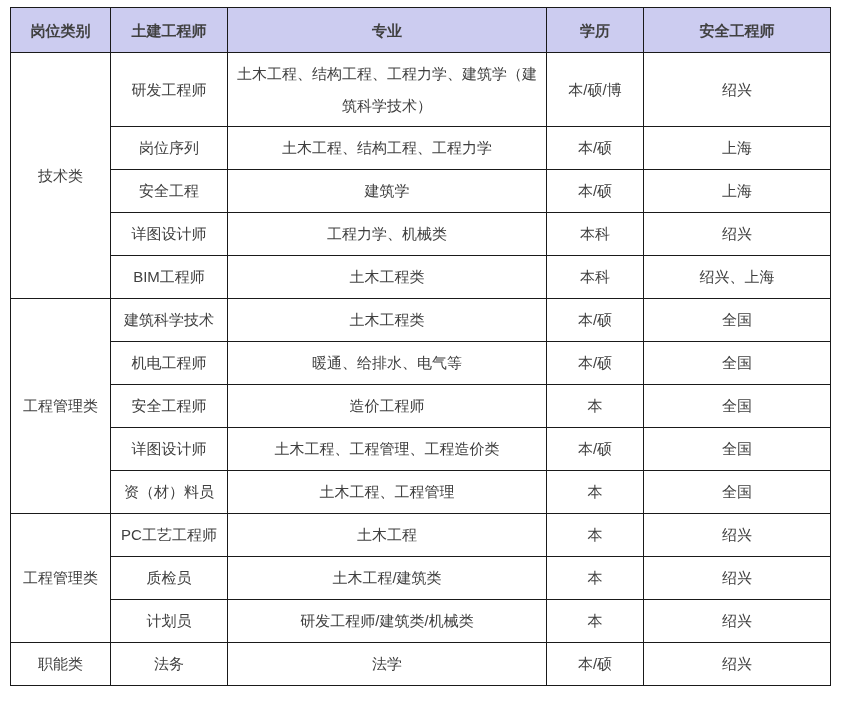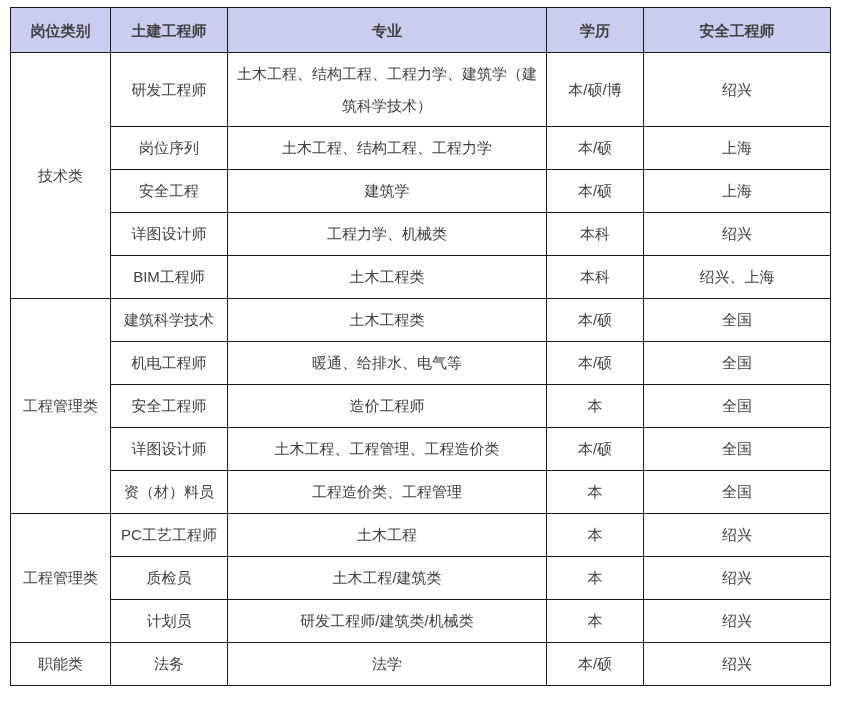--- a/index.html
+++ b/index.html
@@ -122,21 +122,21 @@
         <td>全国</td>
       </tr>
       <tr class="std">
         <td>详图设计师</td>
         <td>土木工程、工程管理、工程造价类</td>
         <td>本/硕</td>
         <td>全国</td>
       </tr>
       <tr class="std">
         <td>资（材）料员</td>
-        <td>工程造价类、工程管理</td>
+        <td>土木工程、工程管理</td>
         <td>本</td>
         <td>全国</td>
       </tr>
       <tr class="std">
         <td class="category" rowspan="3">工程管理类</td>
         <td>PC工艺工程师</td>
         <td>土木工程</td>
         <td>本</td>
         <td>绍兴</td>
       </tr>

